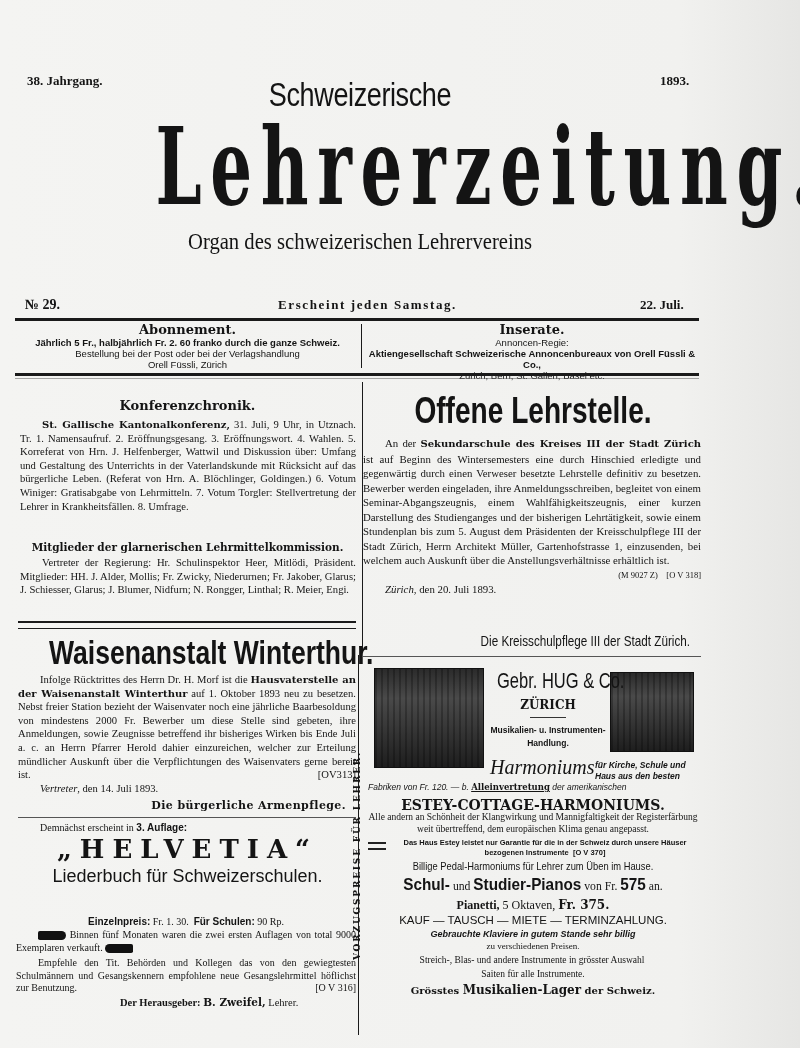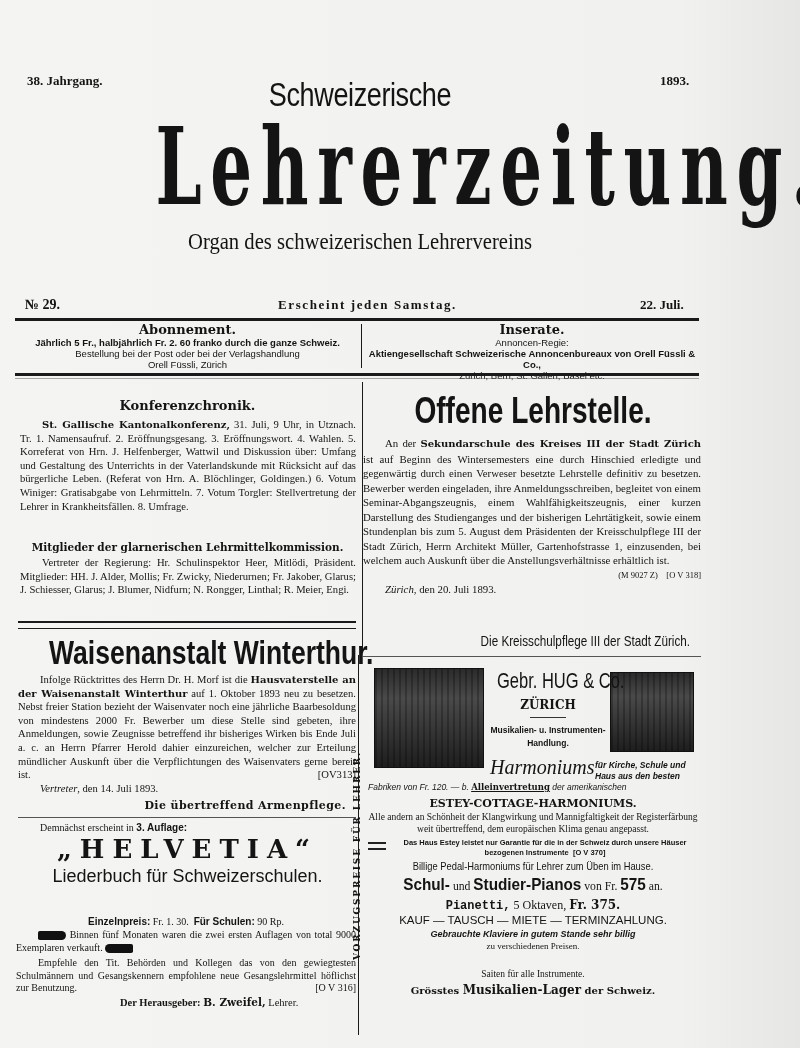--- a/index.html
+++ b/index.html
@@ -109,21 +109,21 @@
     <p>Vertreter der Regierung: Hr. Schulinspektor Heer, Mitlödi, Präsident. Mitglieder: HH. J. Alder, Mollis; Fr. Zwicky, Niederurnen; Fr. Jakober, Glarus; J. Schiesser, Glarus; J. Blumer, Nidfurn; N. Rongger, Linthal; R. Meier, Engi.</p>
   </div>
   <div class="abs rule-thick" style="left:18px; top:621px; width:338px; height:2px;"></div>
   <div class="abs rule-thick" style="left:18px; top:628px; width:338px; height:1px;"></div>
 
   <div class="abs big-head" style="left:10px; top:633px; width:355px; font-size:34px;">Waisenanstalt Winterthur.</div>
   <div class="abs col-text" style="left:18px; top:673px; width:338px;">
     <p><span>Infolge Rücktrittes des Herrn Dr. H. Morf ist die </span><span class="bold" style="font-family:'DejaVu Serif',serif;font-size:10px;">Hausvaterstelle an der Waisenanstalt Winterthur</span><span> auf 1. Oktober 1893 neu zu besetzen. Nebst freier Station bezieht der Waisenvater noch eine jährliche Baarbesoldung von mindestens 2000 Fr. Bewerber um diese Stelle sind gebeten, ihre Anmeldungen, sowie Zeugnisse betreffend ihr bisheriges Wirken bis Ende Juli a. c. an Herrn Pfarrer Herold dahier einzureichen, welcher zur Erteilung mündlicher Auskunft über die Verpflichtungen des Waisenvaters gerne bereit ist.</span><span style="float:right;">[OV313]</span></p>
     <p><span class="ital">Vertreter</span><span>, den 14. Juli 1893.</span></p>
   </div>
-  <div class="abs sig" style="left:18px; top:799px; width:328px;">Die übertreffend Armenpflege.</div>
+  <div class="abs sig" style="left:18px; top:799px; width:328px;">Die bürgerliche Armenpflege.</div>
   <div class="abs rule-thin" style="left:18px; top:817px; width:338px;"></div>
 
   <div class="abs col-text" style="left:40px; top:821px; width:310px; font-size:10px;">
     <span>Demnächst erscheint in </span><span class="bold sans">3. Auflage:</span>
   </div>
   <div class="abs" style="left:15px; top:834px; width:345px; text-align:center; font-size:26px; font-weight:bold; letter-spacing:8px; font-family:'DejaVu Serif',serif;">„HELVETIA“</div>
   <div class="abs sans" style="left:15px; top:866px; width:345px; text-align:center; font-size:18px;">Liederbuch für Schweizerschulen.</div>
   <div class="abs col-text" style="left:16px; top:915px; width:340px; text-align:center; font-size:10px;">
     <span class="bold sans">Einzelnpreis:</span><span> Fr. 1. 30.</span>&nbsp;&nbsp;<span class="bold sans">Für Schulen:</span><span> 90 Rp.</span>
   </div>
@@ -155,33 +155,34 @@
   <div class="abs ad-center bold" style="left:480px; top:698px; width:136px; font-size:12px; font-family:'DejaVu Serif',serif;">ZÜRICH</div>
   <div class="abs" style="left:530px; top:717px; width:36px; height:1px; background:#333;"></div>
   <div class="abs ad-center bold sans" style="left:490px; top:724px; width:116px; font-size:8.5px; line-height:13px;">Musikalien- u. Instrumenten-Handlung.</div>
 
   <div class="abs" style="left:490px; top:756px; font-size:20px; font-family:'Liberation Serif',serif;font-style:italic;">Harmoniums</div>
   <div class="abs ital bold sans" style="left:595px; top:760px; width:102px; font-size:8.5px; line-height:11px;">für Kirche, Schule und Haus aus den besten</div>
   <div class="abs sans" style="left:368px; top:782px; width:332px; font-size:8.5px; white-space:nowrap;">
     <span class="ital">Fabriken von Fr. 120. — b. </span><span class="bold" style="font-family:'DejaVu Serif',serif;text-decoration:underline;">Alleinvertretung</span><span class="ital"> der amerikanischen</span>
   </div>
 
-  <div class="abs ad-center bold" style="left:366px; top:797px; width:334px; font-size:11px; font-family:'DejaVu Serif',serif;">ESTEY-COTTAGE-HARMONIUMS.</div>
+  <div class="abs ad-center bold" style="left:366px; top:797px; width:334px; font-size:14px; font-family:'DejaVu Serif',serif;">ESTEY-COTTAGE-HARMONIUMS.</div>
   <div class="abs ad-center" style="left:368px; top:811px; width:330px; font-size:9.5px; line-height:12px; font-family:'Liberation Serif',serif;">Alle andern an Schönheit der Klangwirkung und Mannigfaltigkeit der Registerfärbung weit übertreffend, dem europäischen Klima genau angepasst.</div>
   <div class="abs" style="left:368px; top:842px; width:18px; height:8px; border-top:2px solid #222; border-bottom:2px solid #222;"></div>
   <div class="abs ad-center bold sans" style="left:390px; top:838px; width:310px; font-size:7.5px; line-height:10px;">
     <span>Das Haus Estey leistet nur Garantie für die in der Schweiz durch unsere Häuser bezogenen Instrumente</span>&nbsp;&nbsp;<span>[O V 370]</span>
   </div>
   <div class="abs ad-center" style="left:366px; top:860px; width:334px; font-size:11px; font-family:'Liberation Sans',sans-serif; transform:scaleX(0.85); transform-origin:center 0; white-space:nowrap;">Billige Pedal-Harmoniums für Lehrer zum Üben im Hause.</div>
   <div class="abs ad-center" style="left:366px; top:874px; width:334px; font-size:17px; white-space:nowrap; transform:scaleX(0.9); transform-origin:center 0;">
     <span class="bold sans">Schul-</span><span class="serif" style="font-size:13px;"> und </span><span class="bold sans">Studier-Pianos</span><span class="serif" style="font-size:13px;"> von Fr. </span><span class="bold sans">575</span><span class="serif" style="font-size:13px;"> an.</span>
   </div>
   <div class="abs ad-center" style="left:366px; top:898px; width:334px; font-size:12px;">
-    <span class="bold" style="font-family:Liberation Mono, monospace;">Pianetti,</span><span class="serif"> 5 Oktaven, </span><span class="bold" style="font-family:'DejaVu Serif',serif;">Fr. 375.</span>
+    <span class="bold" style="font-family:Liberation Serif, serif;">Pianetti,</span><span class="serif"> 5 Oktaven, </span><span class="bold" style="font-family:'DejaVu Serif',serif;">Fr. 375.</span>
   </div>
   <div class="abs ad-center sans" style="left:366px; top:914px; width:334px; font-size:11.5px;">KAUF — TAUSCH — MIETE — TERMINZAHLUNG.</div>
   <div class="abs ad-center ital bold sans" style="left:366px; top:929px; width:334px; font-size:9px;">Gebrauchte Klaviere in gutem Stande sehr billig</div>
   <div class="abs ad-center serif" style="left:366px; top:941px; width:334px; font-size:9px;">zu verschiedenen Preisen.</div>
+  <div class="abs ad-center serif" style="left:362px; top:955px; width:340px; font-size:9.5px; white-space:nowrap;">Streich-, Blas- und andere Instrumente in grösster Auswahl</div>
   <div class="abs ad-center serif" style="left:366px; top:969px; width:334px; font-size:9.5px;">Saiten für alle Instrumente.</div>
   <div class="abs ad-center" style="left:366px; top:983px; width:334px; font-size:10px; font-weight:bold; font-family:'DejaVu Serif',serif;">
     <span>Grösstes </span><span style="font-size:12px;">Musikalien-Lager</span><span> der Schweiz.</span>
   </div>
 </div>
 
 </body></html>

